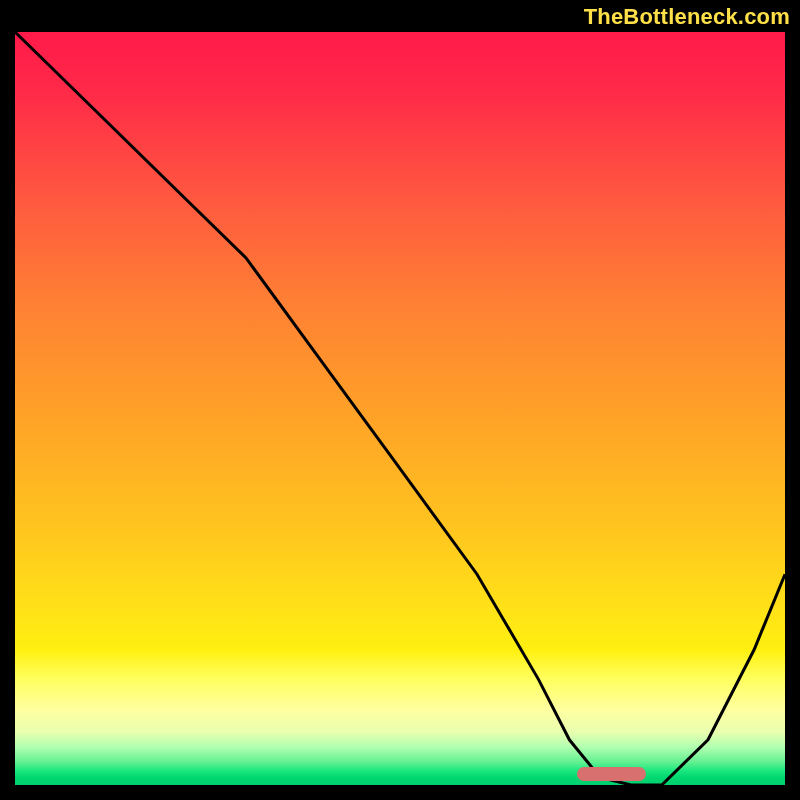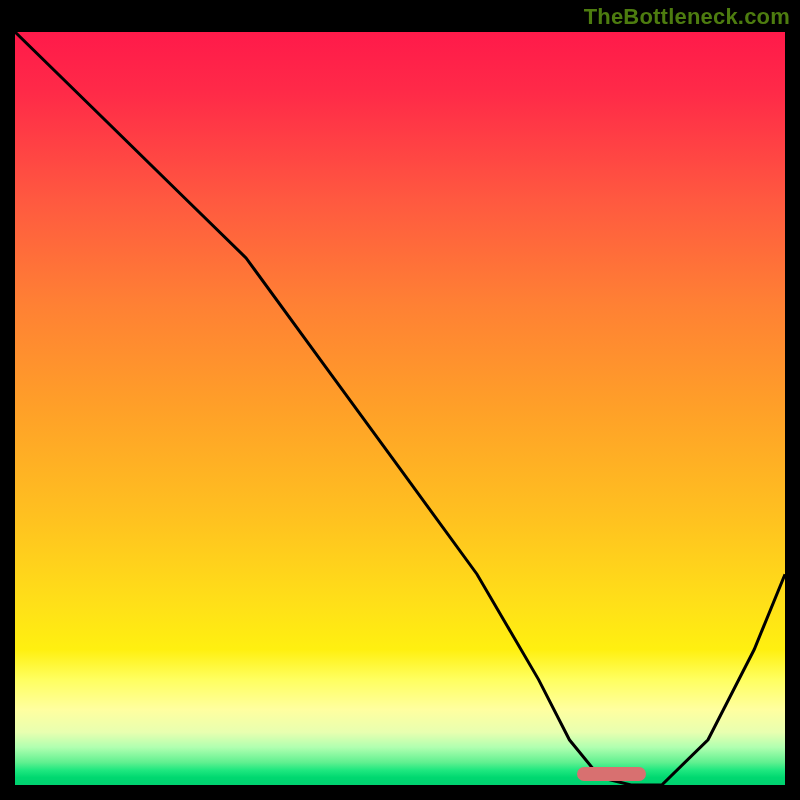--- a/index.html
+++ b/index.html
@@ -64,21 +64,21 @@
     border-radius: 7px;
     height: 14px;
   }
   .watermark {
     position: absolute;
     top: 4px;
     right: 10px;
     font-family: Arial, Helvetica, sans-serif;
     font-size: 22px;
     font-weight: bold;
-    color: #4d7c0f;
+    color: #fde047;
     letter-spacing: 0.2px;
   }
 </style>
 </head>
 <body>
 
 <div class="outer">
   <div class="watermark">TheBottleneck.com</div>
 
   <div class="plot-area">

